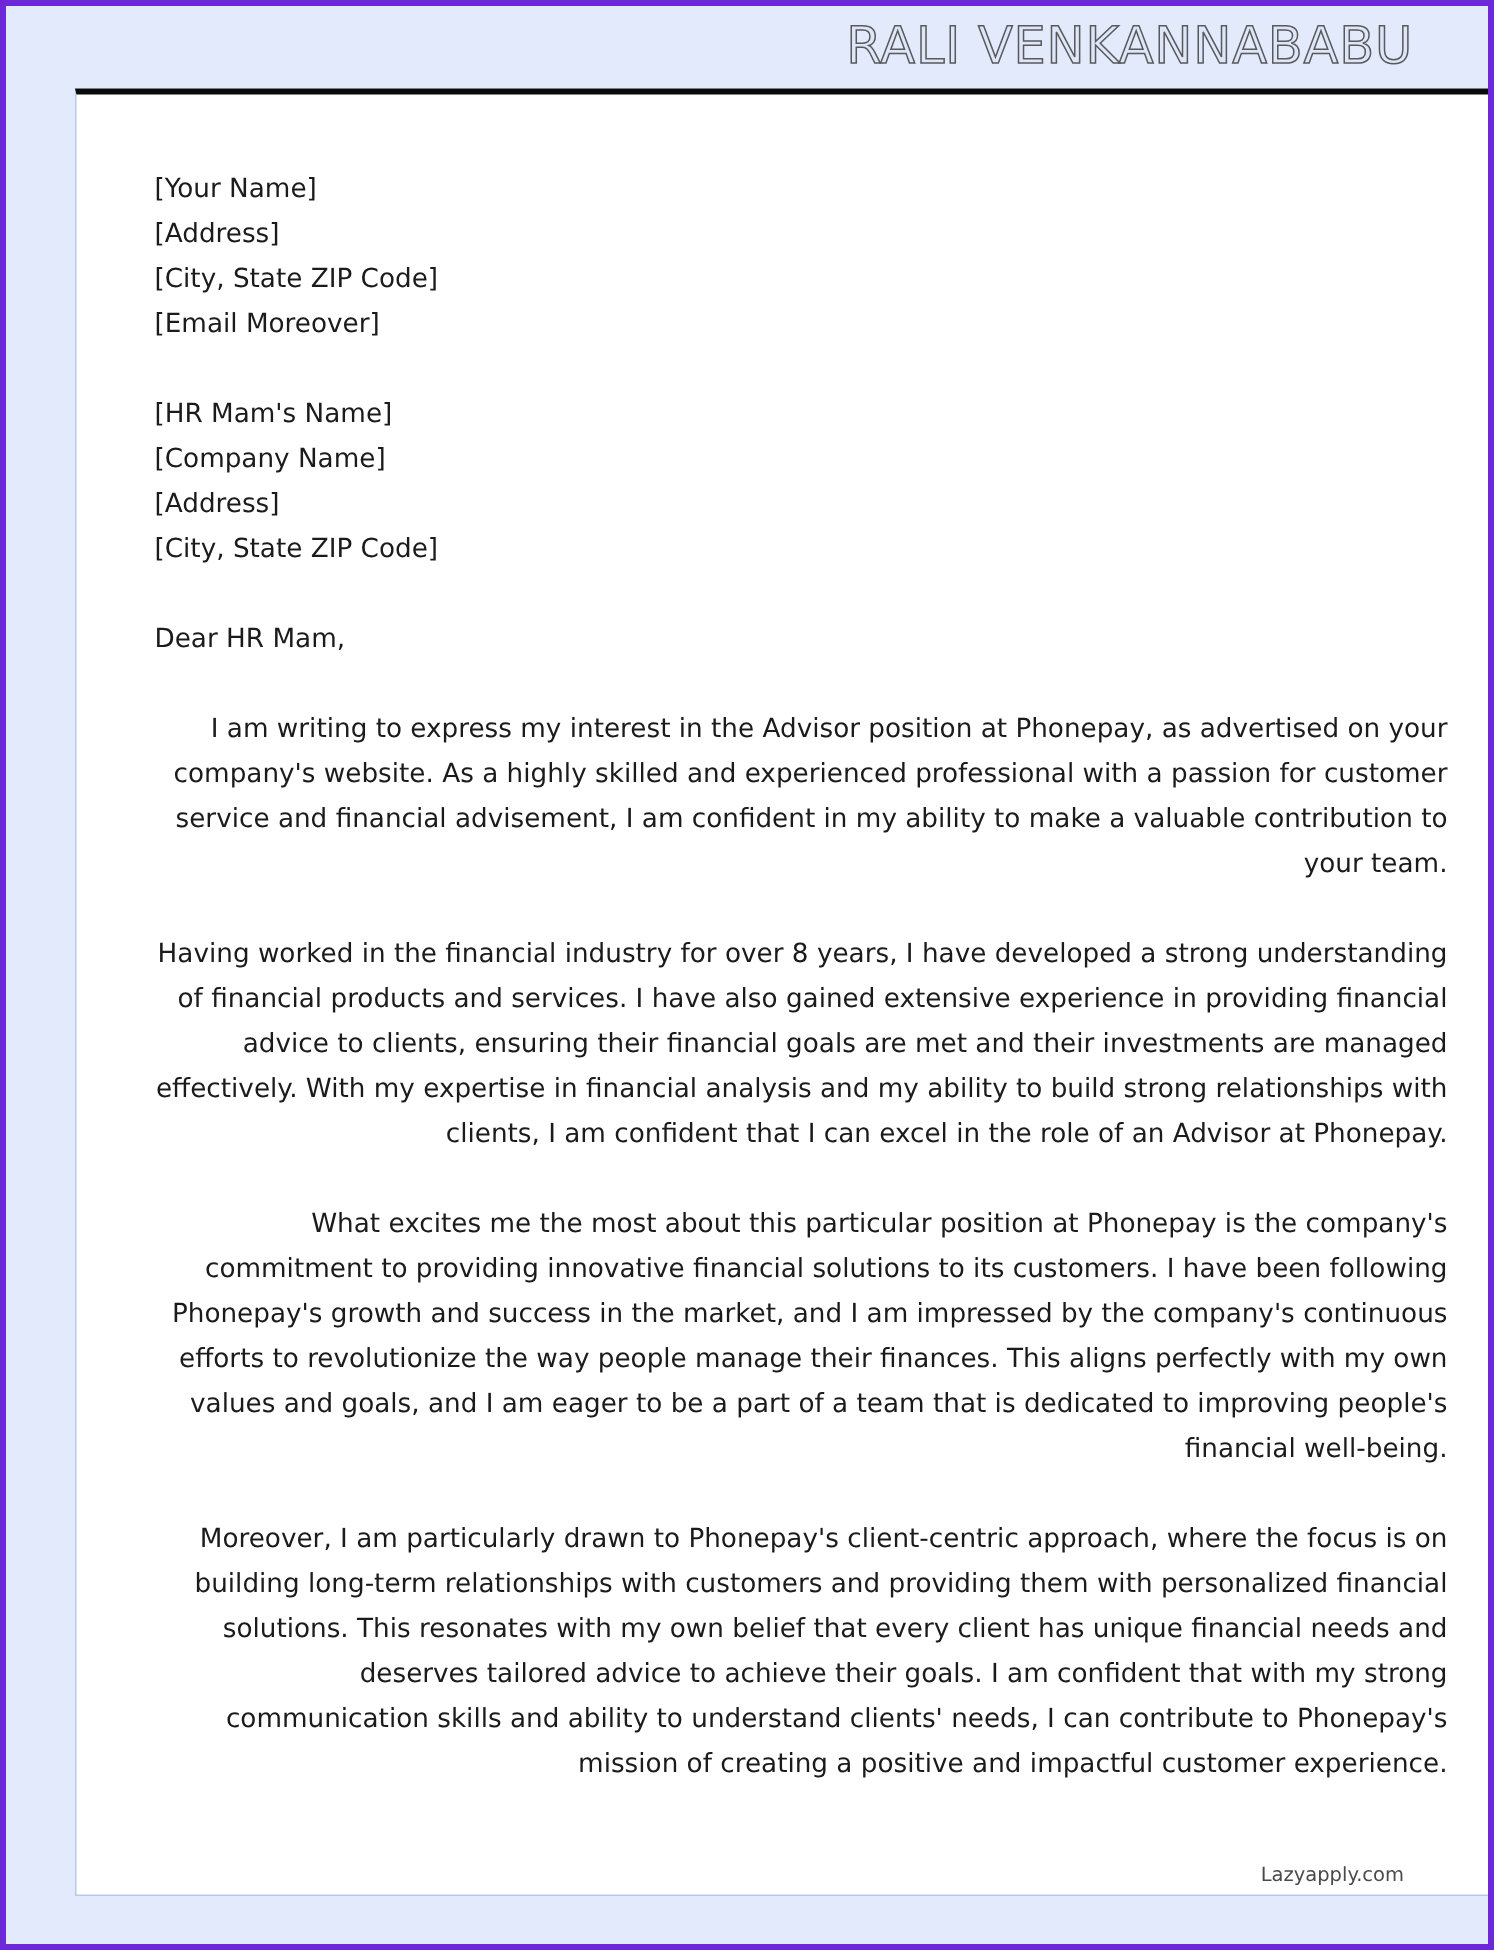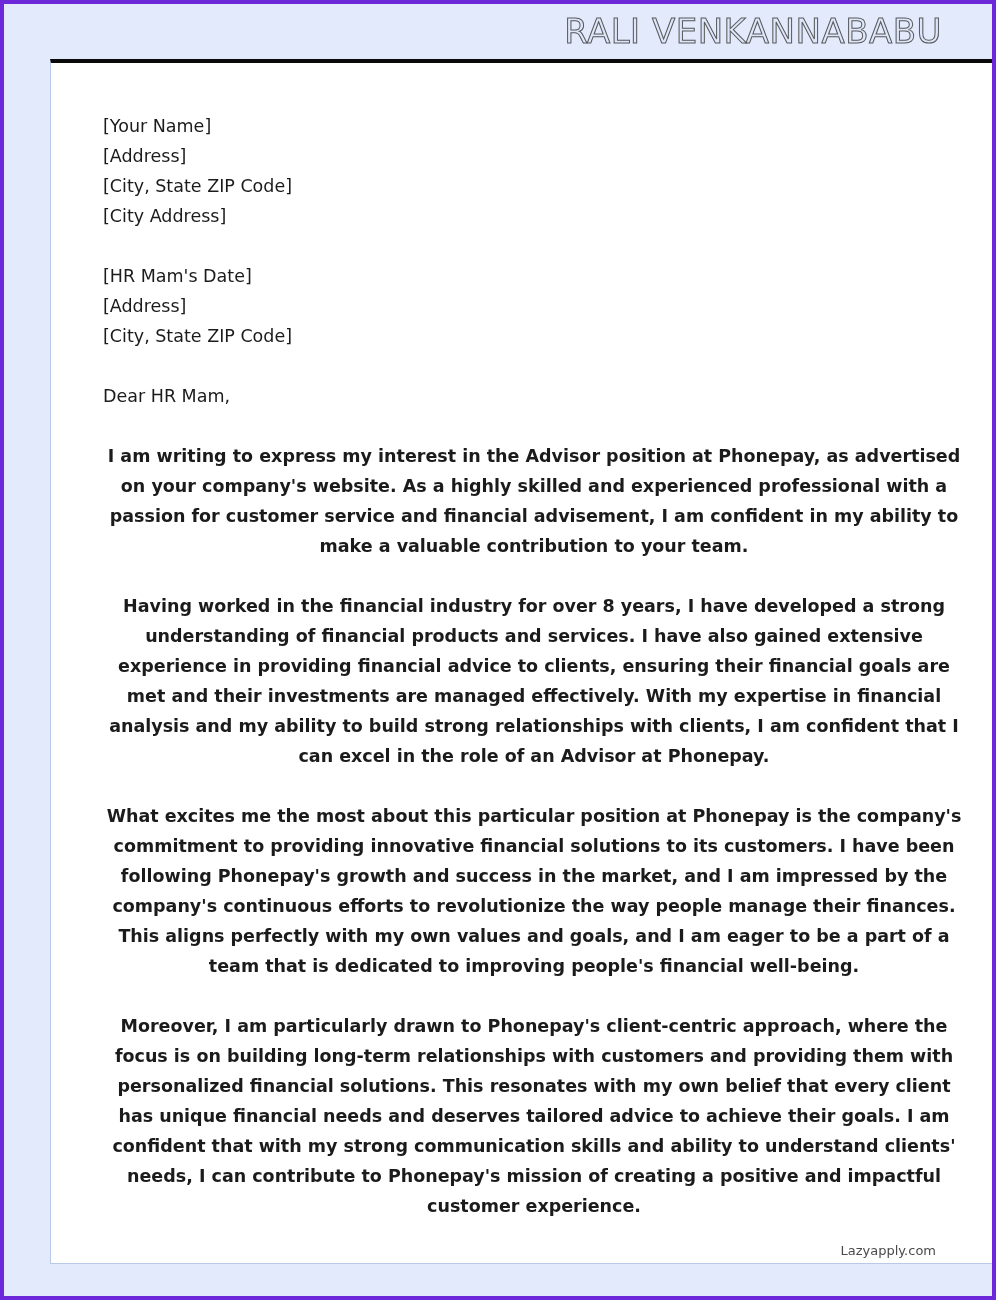--- a/index.html
+++ b/index.html
@@ -63,22 +63,21 @@
     color: #1b1b1b;
   }
   .addr-line {
     white-space: pre;
   }
   .block-gap {
     height: 30px;
   }
   .para {
     margin: 0 0 30px 0;
-    text-align: center;
-    font-weight: bold;
+    text-align: right;
   }
   .salutation {
     margin: 0 0 30px 0;
   }
   .footer-credit {
     position: absolute;
     right: 56px;
     bottom: 38px;
     font-family: "DejaVu Sans", sans-serif;
     font-size: 13px;
@@ -95,27 +94,28 @@
     <div class="header-name">RALI VENKANNABABU</div>
   </div>
 
   <div class="sheet">
     <div class="letter">
 
       <div>
         <div class="addr-line">[Your Name]</div>
         <div class="addr-line">[Address]</div>
         <div class="addr-line">[City, State ZIP Code]</div>
-        <div class="addr-line">[City Address]</div>
+        <div class="addr-line">[Email Moreover]</div>
       </div>
 
       <div class="block-gap"></div>
 
       <div>
-        <div class="addr-line">[HR Mam's Date]</div>
+        <div class="addr-line">[HR Mam's Name]</div>
+        <div class="addr-line">[Company Name]</div>
         <div class="addr-line">[Address]</div>
         <div class="addr-line">[City, State ZIP Code]</div>
       </div>
 
       <div class="block-gap"></div>
 
       <p class="salutation">Dear HR Mam,</p>
 
       <p class="para">I am writing to express my interest in the Advisor position at Phonepay, as advertised on your company's website. As a highly skilled and experienced professional with a passion for customer service and financial advisement, I am confident in my ability to make a valuable contribution to your team.</p>
       <p class="para">Having worked in the financial industry for over 8 years, I have developed a strong understanding of financial products and services. I have also gained extensive experience in providing financial advice to clients, ensuring their financial goals are met and their investments are managed effectively. With my expertise in financial analysis and my ability to build strong relationships with clients, I am confident that I can excel in the role of an Advisor at Phonepay.</p>

